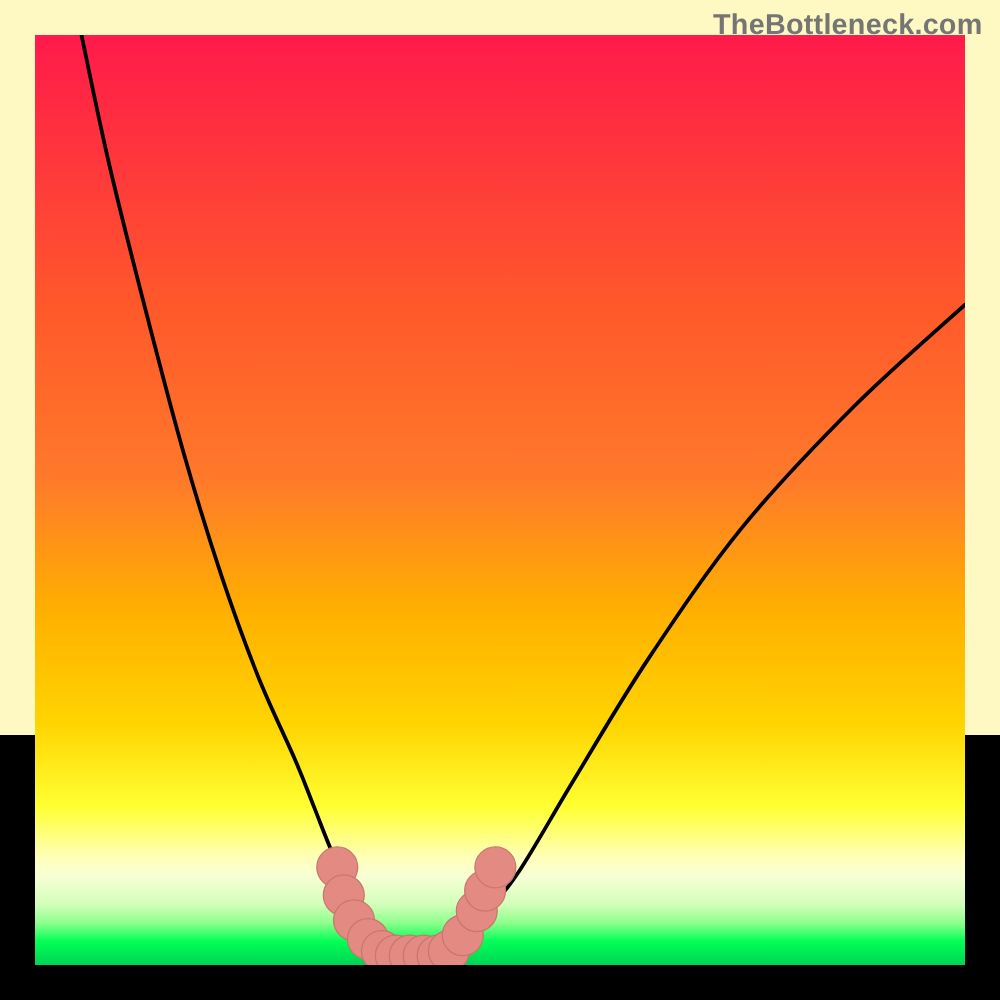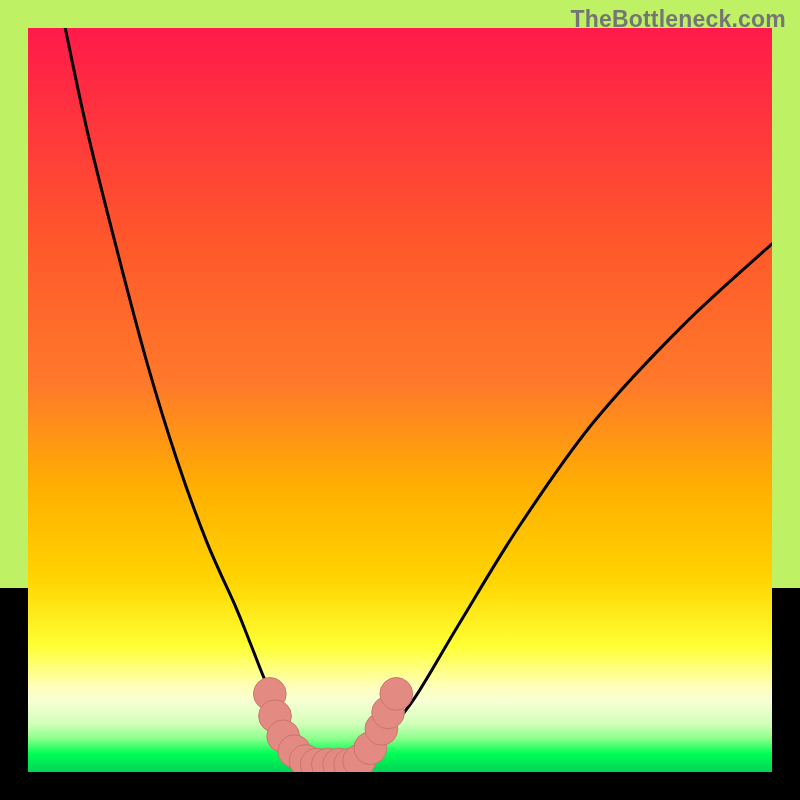--- a/index.html
+++ b/index.html
@@ -7,21 +7,21 @@
     padding: 0;
     width: 800px;
     height: 800px;
     background: #000;
     overflow: hidden;
   }
   .outer {
     position: relative;
     width: 800px;
     height: 588px;
-    background: #bef264;
+    background: #fef9c3;
   }
   .watermark {
     position: absolute;
     top: 6px;
     right: 14px;
     color: #757575;
     font-family: Arial, Helvetica, sans-serif;
     font-size: 23px;
     font-weight: 600;
     letter-spacing: 0.2px;

